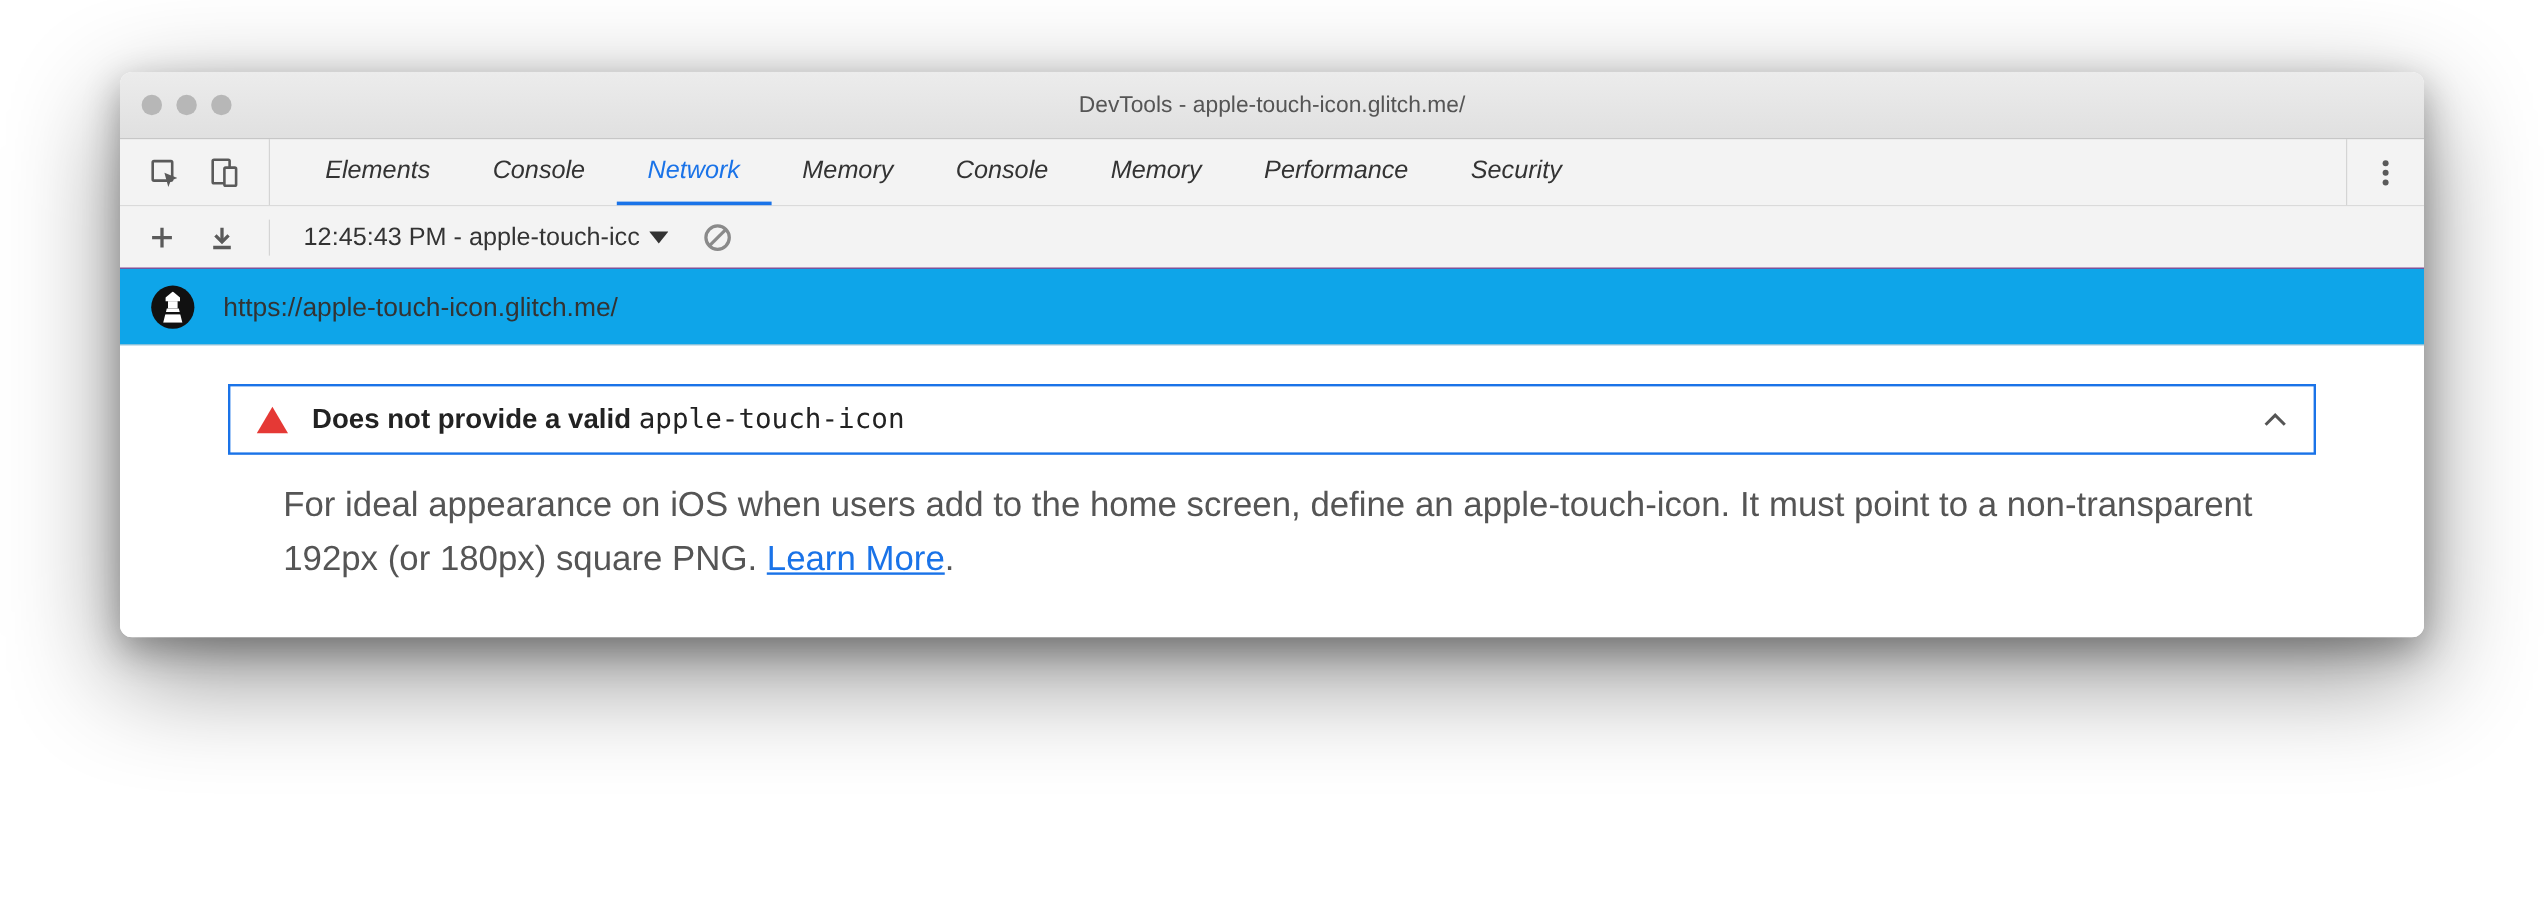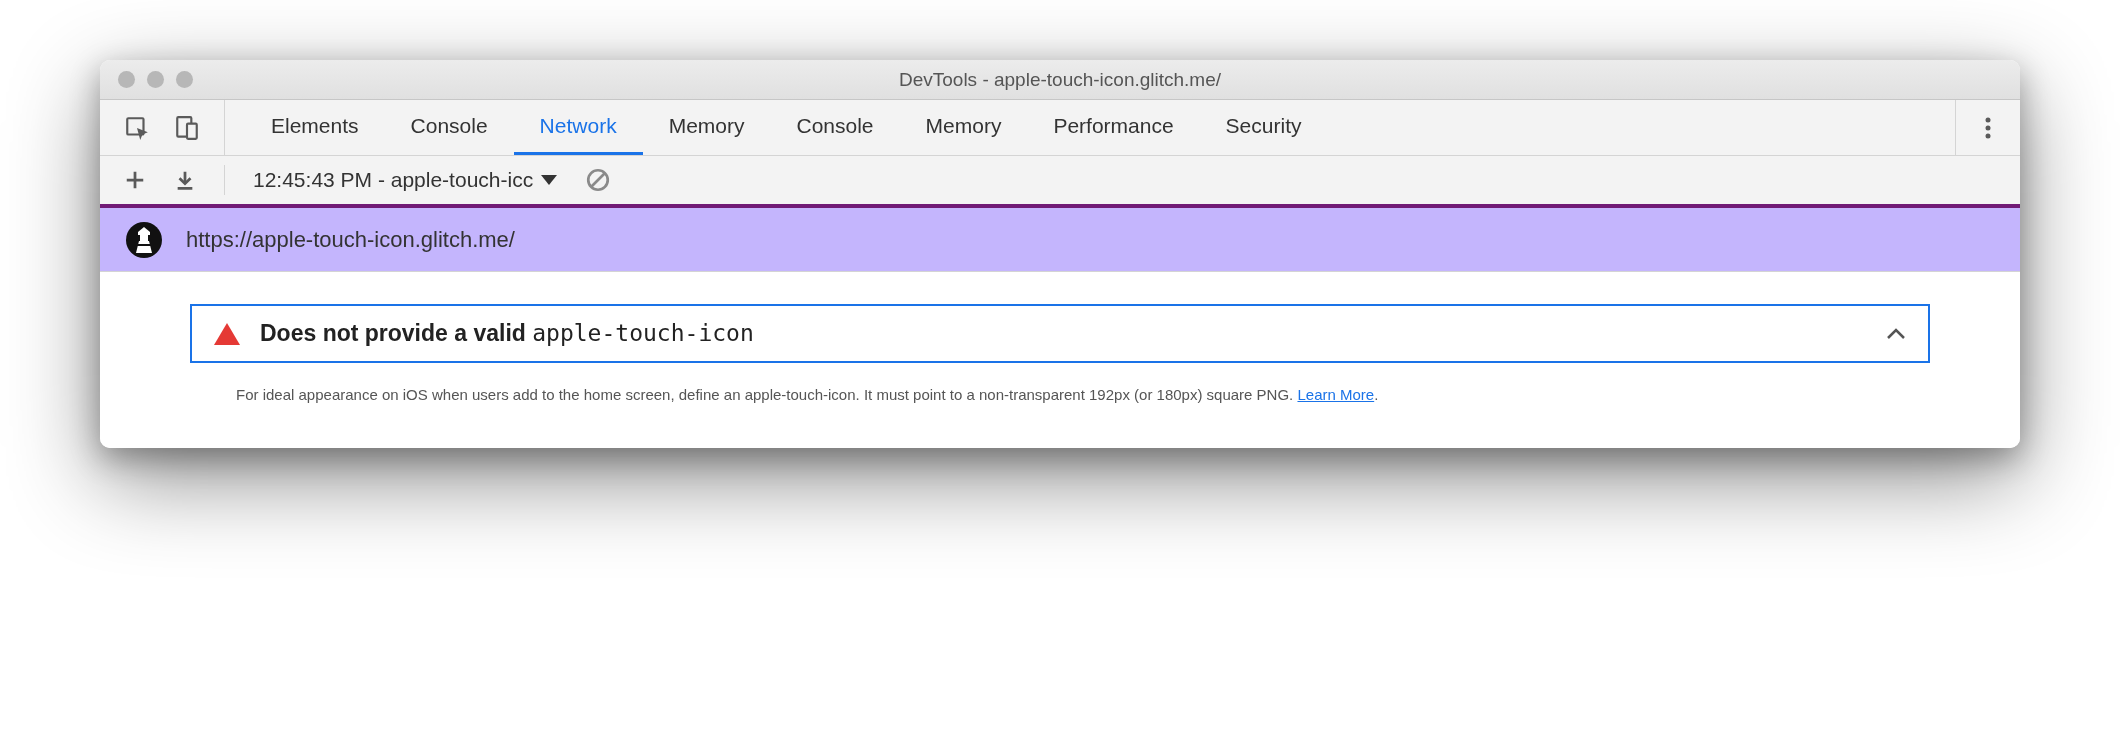--- a/index.html
+++ b/index.html
@@ -14,21 +14,21 @@
     position: absolute;
     left: 100px;
     top: 60px;
     width: 1920px;
     background: #fff;
     border-radius: 10px;
     box-shadow: 0 30px 90px rgba(0,0,0,0.45), 0 10px 30px rgba(0,0,0,0.3);
     overflow: hidden;
   }
   .titlebar {
-    height: 40px;
+    height: 56px;
     background: linear-gradient(#ececec, #e0e0e0);
     border-bottom: 1px solid #c6c6c6;
     display: flex;
     align-items: center;
     position: relative;
   }
   .traffic-lights {
     display: flex;
     gap: 12px;
     padding-left: 18px;
@@ -64,58 +64,59 @@
     padding-left: 20px;
   }
   .tab {
     display: flex;
     align-items: center;
     padding: 0 26px;
     font-size: 21px;
     color: #333;
     cursor: pointer;
     border-bottom: 3px solid transparent;
+    font-style: italic;
   }
   .tab.active {
     color: #1a73e8;
     border-bottom-color: #1a73e8;
     font-weight: 500;
   }
   .tabs-trailing {
     margin-left: auto;
     display: flex;
     align-items: center;
     padding: 0 28px;
     border-left: 1px solid #d4d4d4;
   }
   .audits-toolbar {
     height: 52px;
     background: #f3f3f3;
-    border-bottom: 4px solid #701a75;
+    border-bottom: 1px solid #701a75;
     display: flex;
     align-items: center;
     gap: 28px;
     padding: 0 24px;
     font-size: 21px;
     color: #333;
   }
   .toolbar-sep { width:1px; height:30px; background:#d4d4d4; }
   .report-select {
     display: flex; align-items: center; gap: 8px; cursor: pointer;
     max-width: 380px; overflow: hidden; white-space: nowrap;
   }
   .report-select .label-txt { text-overflow: clip; overflow: hidden; }
   .url-row {
     height: 64px;
     display: flex;
     align-items: center;
     gap: 24px;
     padding: 0 26px;
     border-bottom: 1px solid #d4d4d4;
-    background: #c4b5fd;
+    background: #0ea5e9;
   }
   .lh-logo {
     width: 36px; height: 36px; border-radius: 50%;
     background: #111; display:flex; align-items:center; justify-content:center;
   }
   .url-text { font-size: 22px; color: #333; }
   .audit-body {
     padding: 32px 90px 34px 90px;
     background: #fff;
   }
@@ -140,21 +141,21 @@
   .audit-title code {
     font-family: ui-monospace, Menlo, Consolas, monospace;
     font-weight: 400;
   }
   .caret-up {
     margin-left: auto;
     color: #555;
     cursor: pointer;
   }
   .audit-desc {
-    font-size: 15px;
+    font-size: 29px;
     color: #555;
     line-height: 1.55;
     padding: 20px 8px 8px 46px;
   }
   .audit-desc a { color: #1a73e8; text-decoration: underline; cursor:pointer; }
   svg { display:block; }
 </style>
 </head>
 <body>
 

